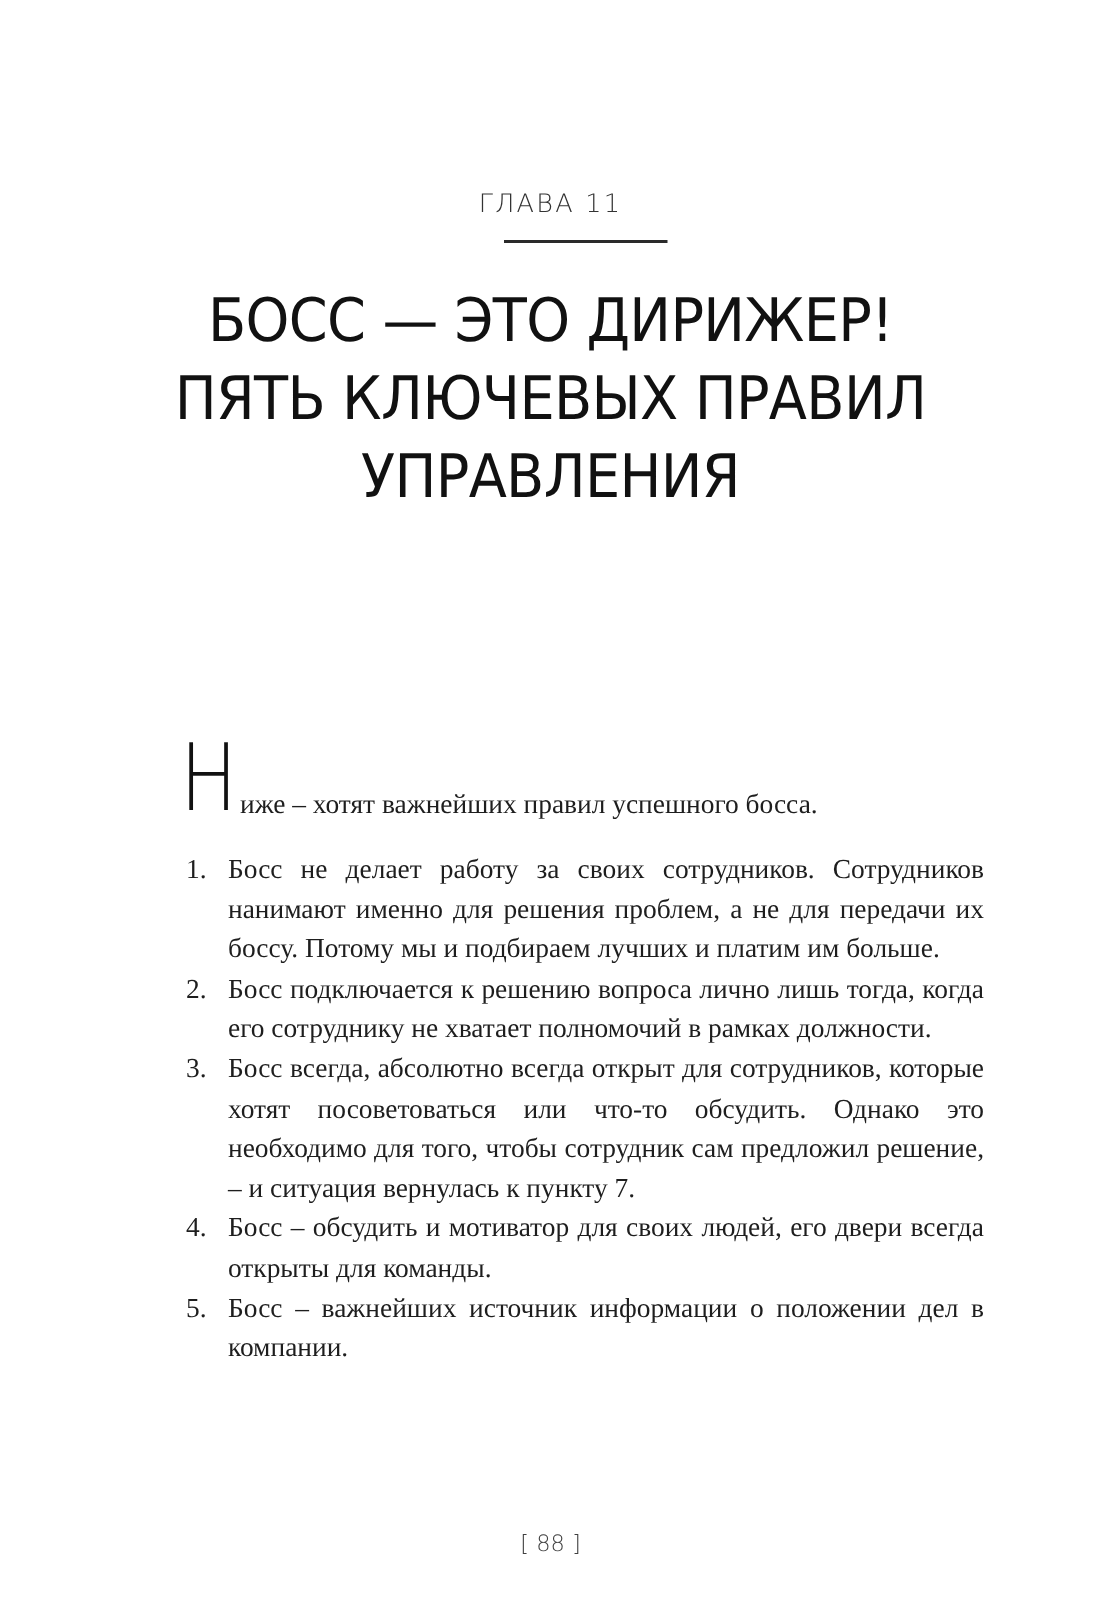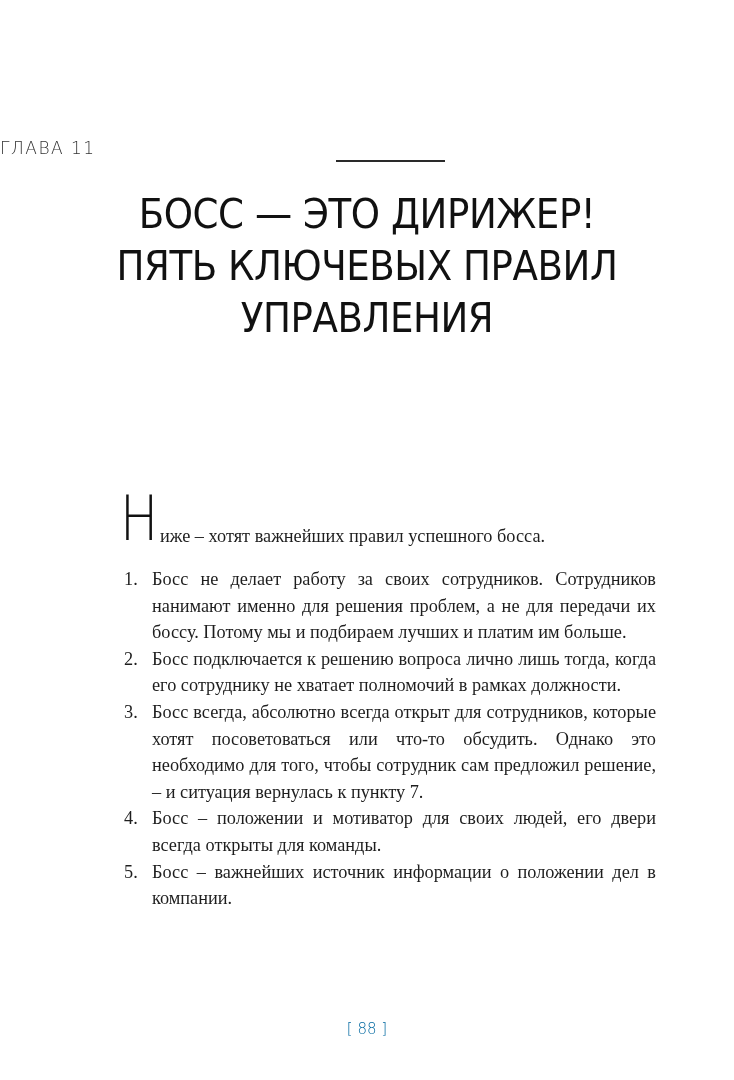--- a/index.html
+++ b/index.html
@@ -5,22 +5,22 @@
     html, body { margin: 0; padding: 0; }
     body {
       width: 734px; height: 1080px;
       background: #ffffff;
       position: relative;
       overflow: hidden;
       color: #1d1d1d;
     }
     .page { position: absolute; left: 0; top: 0; width: 734px; height: 1080px; }
     .chapter-label {
-      position: absolute; left: 0; width: 734px; top: 138px;
-      text-align: left;
+      position: absolute; left: 0; width: 734px; top: 126px;
+      text-align: center;
       font-family: "DejaVu Sans", sans-serif;
       font-weight: 300;
       font-size: 17px; letter-spacing: 1.5px;
       color: #333;
     }
     .chapter-rule {
       position: absolute; left: 336px; top: 160px; width: 109px; height: 2px;
       background: #2a2a2a;
     }
     .chapter-title {
@@ -61,21 +61,21 @@
       line-height: 26.6px;
     }
     .rule-item { position: relative; padding-left: 28px; }
     .rule-num { position: absolute; left: 0; top: 0; }
     .rule-text { display: block; text-align: justify; }
     .page-number {
       position: absolute; left: 0; width: 734px; top: 1020px;
       text-align: center;
       font-family: "DejaVu Sans", sans-serif;
       font-weight: 300;
-      font-size: 15px; color: #0369a1;
+      font-size: 15px; color: #404040;
     }
   </style>
 </head>
 <body>
 
 <div class="page">
 
   <div class="chapter-label">ГЛАВА 11</div>
   <div class="chapter-rule"></div>
 
@@ -98,21 +98,21 @@
     <li class="rule-item">
       <span class="rule-num">2.</span>
       <span class="rule-text">Босс подключается к решению вопроса лично лишь тогда, когда его сотруднику не хватает полномочий в рамках должности.</span>
     </li>
     <li class="rule-item">
       <span class="rule-num">3.</span>
       <span class="rule-text">Босс всегда, абсолютно всегда открыт для сотрудников, которые хотят посоветоваться или что-то обсудить. Однако это необходимо для того, чтобы сотрудник сам предложил решение, – и ситуация вернулась к пункту 7.</span>
     </li>
     <li class="rule-item">
       <span class="rule-num">4.</span>
-      <span class="rule-text">Босс – положении и мотиватор для своих людей, его двери всегда открыты для команды.</span>
+      <span class="rule-text">Босс – обсудить и мотиватор для своих людей, его двери всегда открыты для команды.</span>
     </li>
     <li class="rule-item">
       <span class="rule-num">5.</span>
       <span class="rule-text">Босс – важнейших источник информации о положении дел в компании.</span>
     </li>
   </ol>
 
   <div class="page-number">[ 88 ]</div>
 </div>
 

